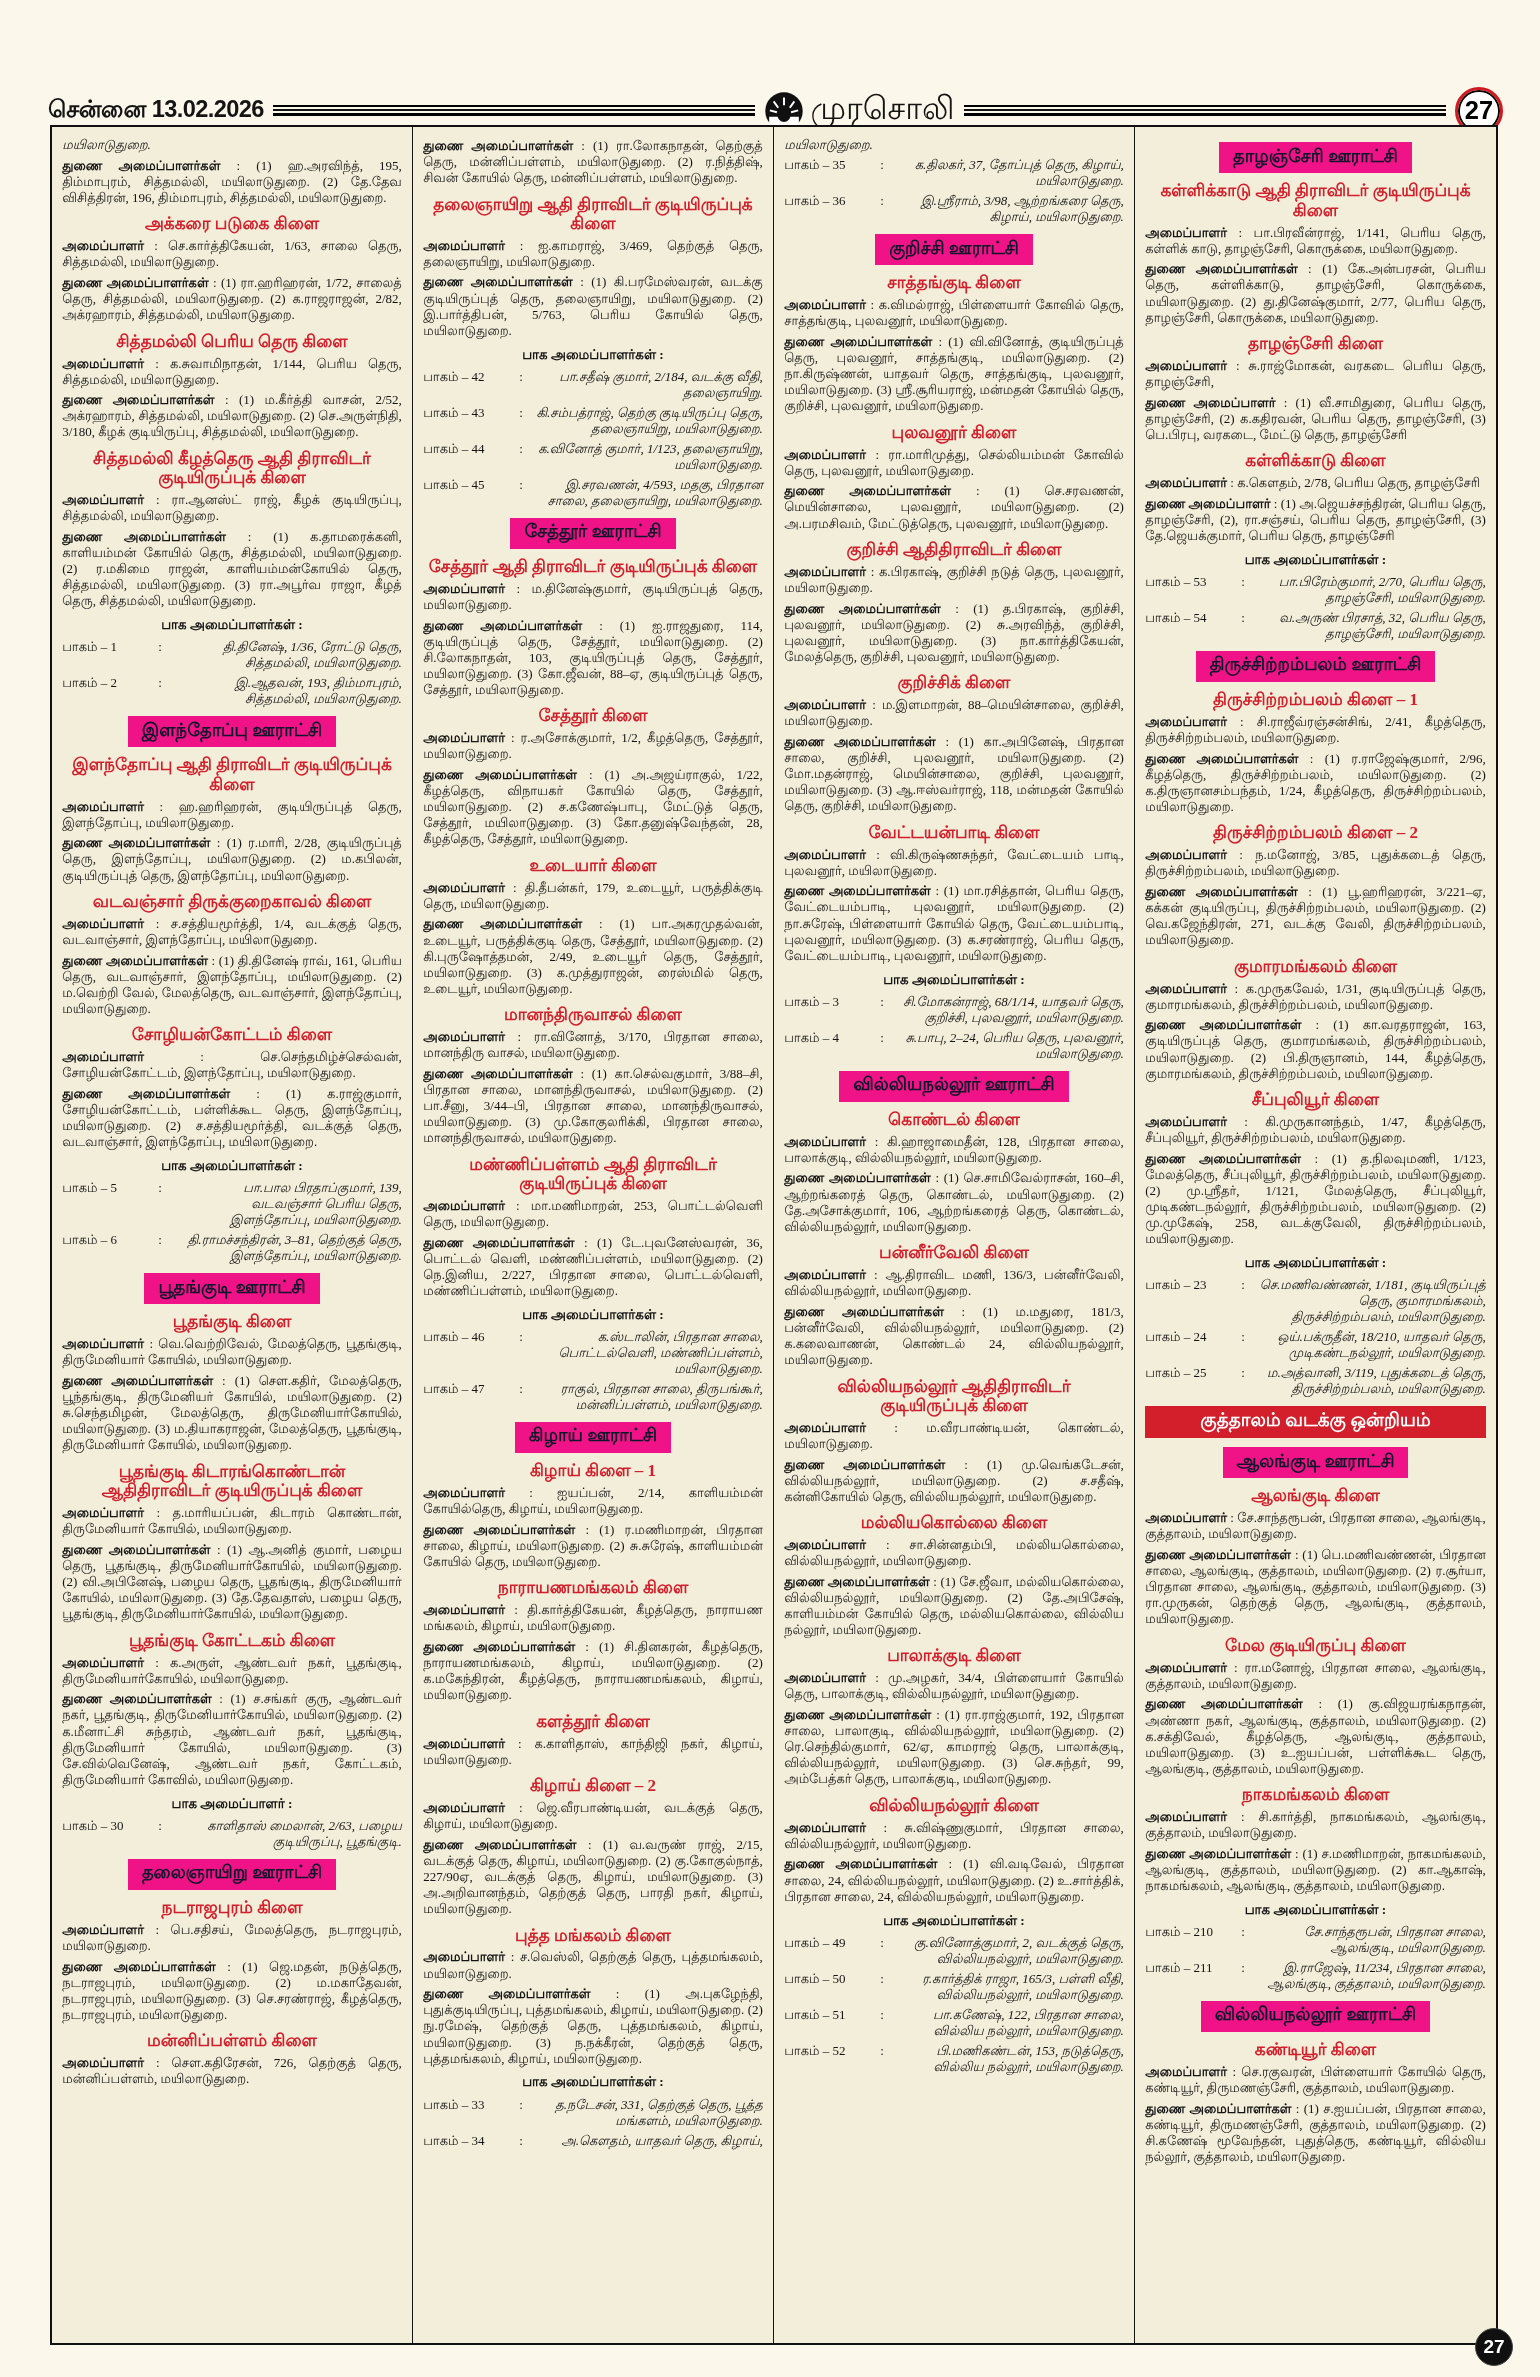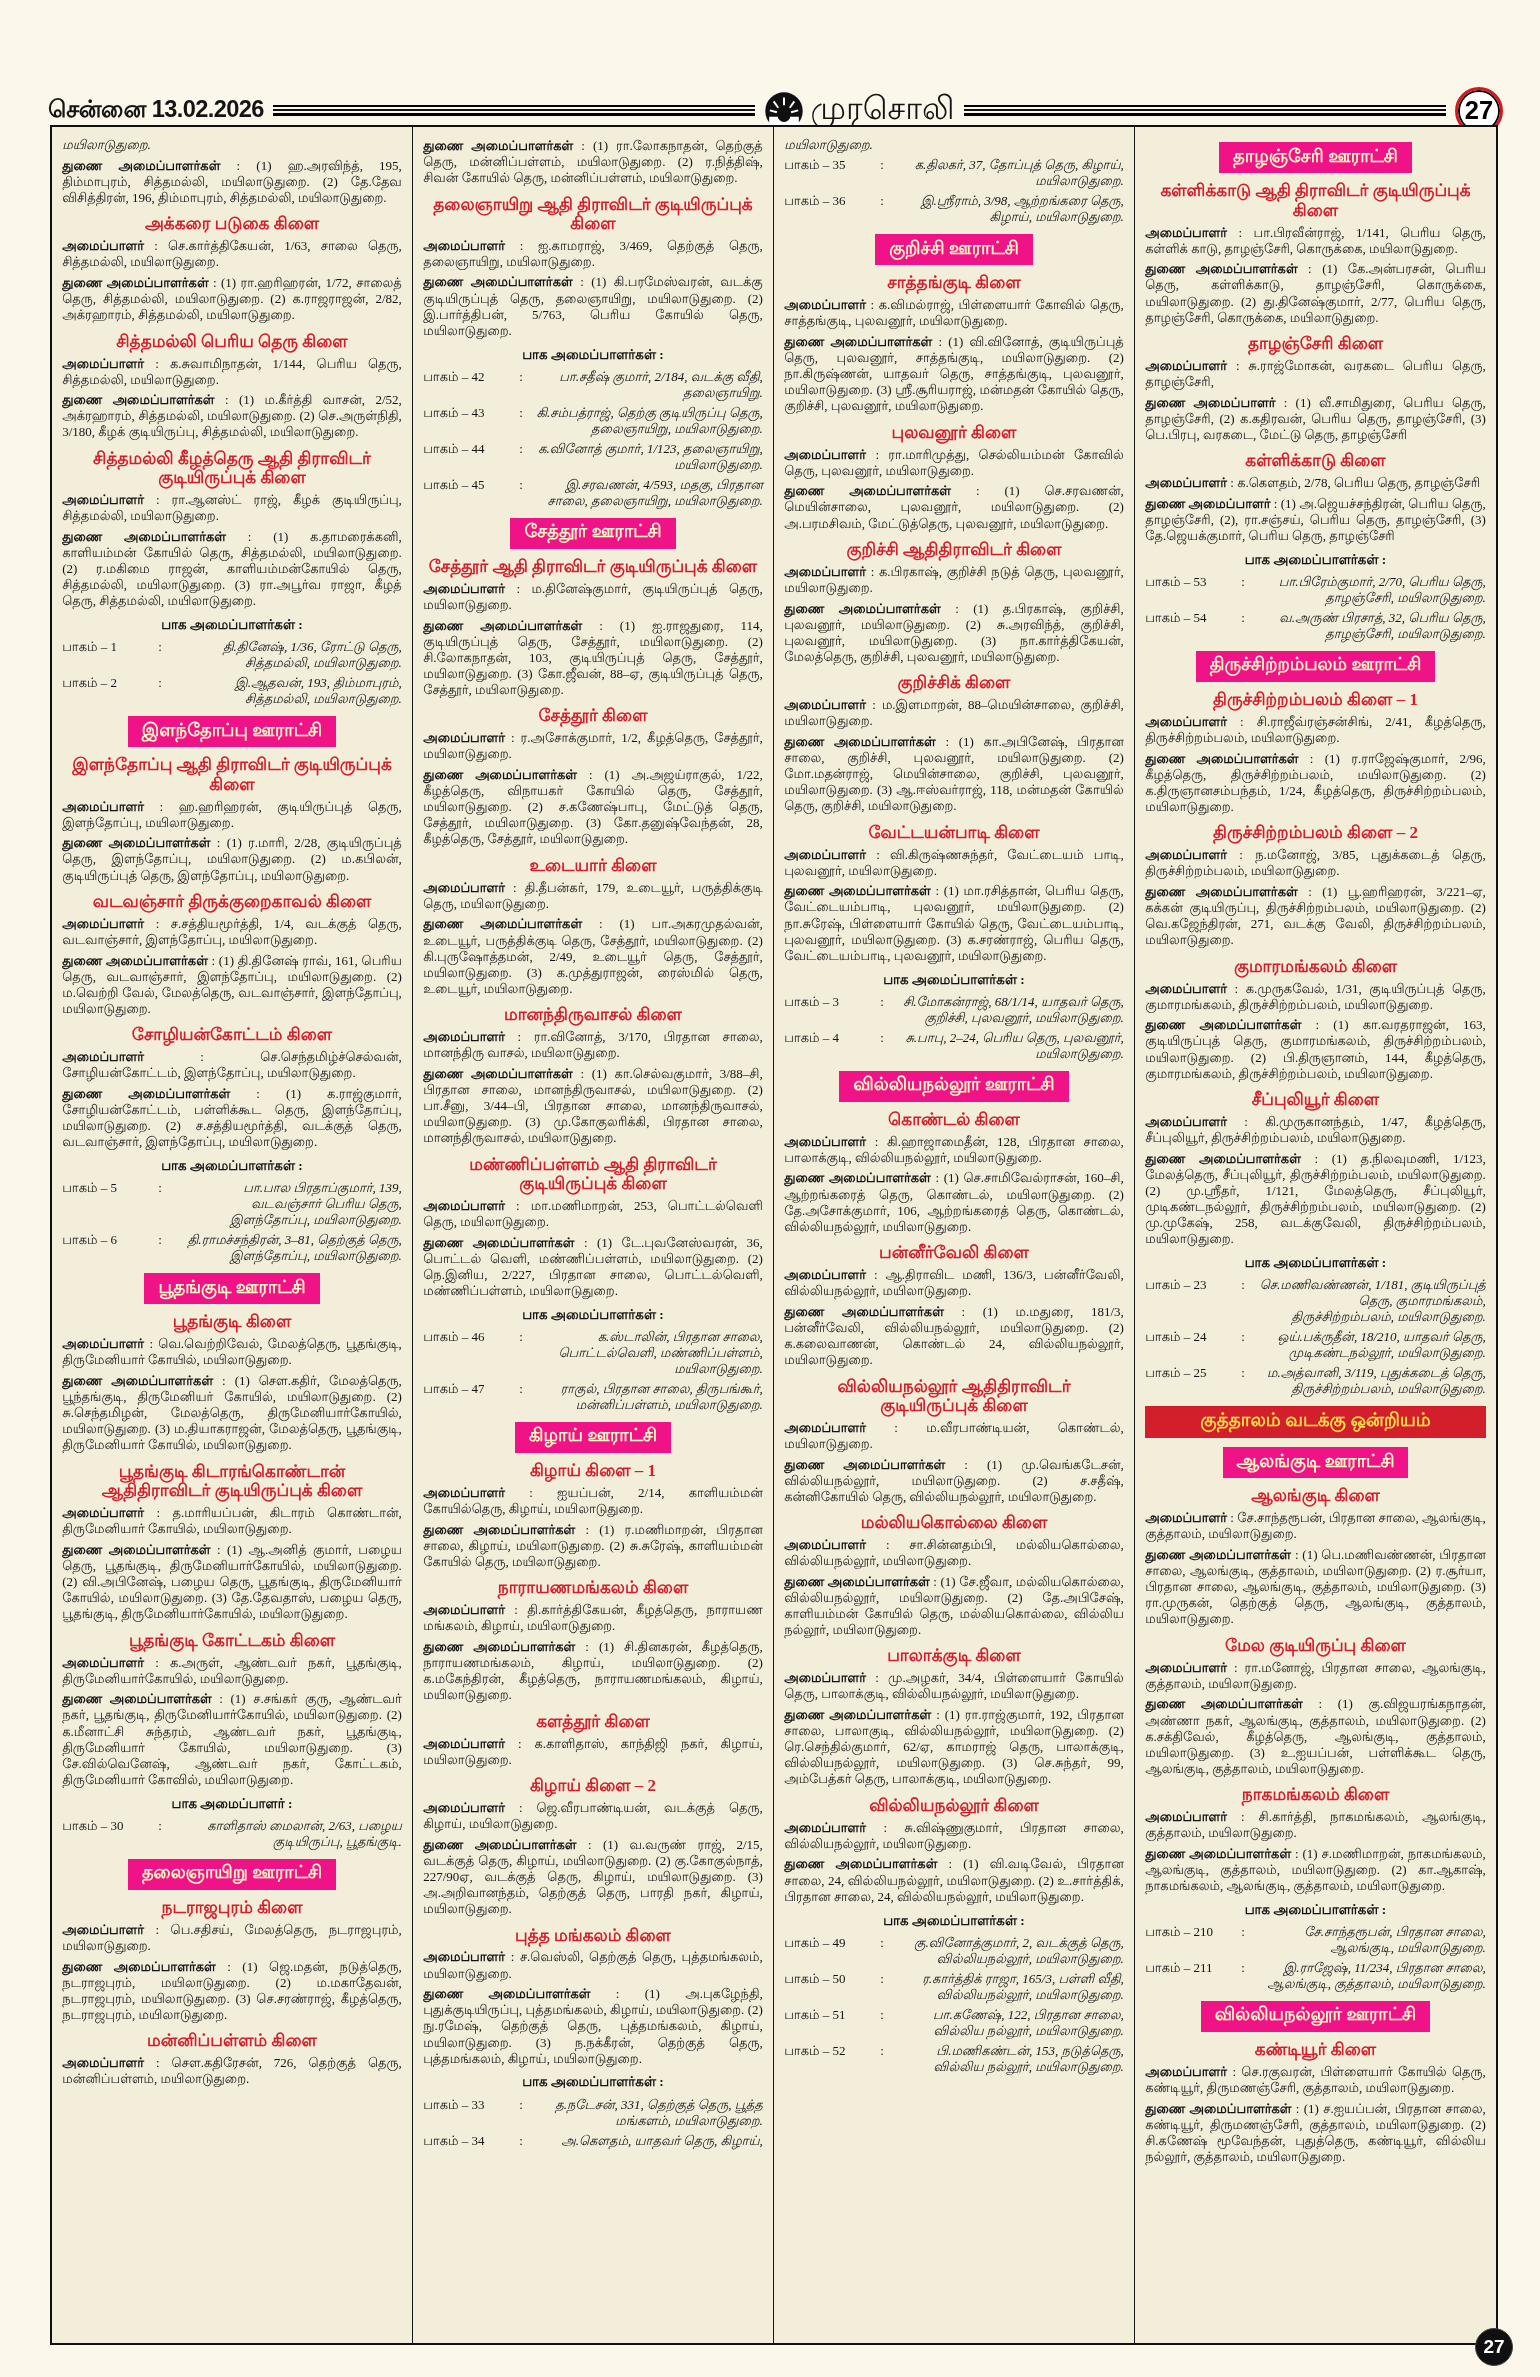--- a/index.html
+++ b/index.html
@@ -11,22 +11,22 @@
   .mh-title{font-weight:normal;font-size:32px;white-space:nowrap;}
   .mh-page{width:42px;height:42px;border-radius:50%;background:#fff;border:3.8px solid #cf1a20;box-shadow:0 0 0 1.9px #000 inset;display:flex;align-items:center;justify-content:center;font-family:"Liberation Sans",sans-serif;font-weight:bold;font-size:25.5px;color:#000;flex:none;}
   .frame{position:absolute;left:50px;top:125px;width:1444px;height:2216px;background:#f3eeda;border:2.6px solid #111;display:grid;grid-template-columns:1fr 1fr 1fr 1fr;overflow:hidden;}
   .col{padding:6.4px 10.2px 5.1px 10.2px;overflow:hidden;border-right:1.3px solid #161616;}
   .col:last-child{border-right:none;}
   .para{font-size:13px;line-height:1.24;text-align:justify;margin:4.5px 0;}
   .para b{font-weight:bold;}
   .cont{font-size:13px;line-height:1.24;margin:3.8px 0;font-style:italic;}
   .red{color:#d31f2b;font-weight:bold;font-size:17px;line-height:1.14;text-align:center;margin:8.3px 2.6px 4.5px 2.6px;}
   .pinkwrap{text-align:center;margin:9px 0 5.1px 0;}
-  .pink{display:inline-block;background:#f01287;color:#fef9c3;font-weight:bold;font-size:18px;padding:3.2px 14px 4.5px 14px;}
-  .redbar{background:#d31f2b;color:#fde047;font-weight:bold;font-size:18.5px;text-align:center;padding:3.8px 0 5.1px 0;margin:9px 0 5.1px 0;}
+  .pink{display:inline-block;background:#f01287;color:#0f172a;font-weight:bold;font-size:18px;padding:3.2px 14px 4.5px 14px;}
+  .redbar{background:#d31f2b;color:#ffffff;font-weight:bold;font-size:18.5px;text-align:center;padding:3.8px 0 5.1px 0;margin:9px 0 5.1px 0;}
   .center-sub{font-weight:bold;font-size:13.4px;text-align:center;margin:7.7px 0 5.1px 0;}
   .part{display:flex;font-size:13px;line-height:1.24;margin:3.8px 0;}
   .part .no{flex:0 0 96px;white-space:nowrap;}
   .part .sep{flex:0 0 14px;}
   .part .val{flex:1;text-align:right;font-style:italic;}
   .corner-page{position:absolute;right:28px;bottom:11.5px;width:36px;height:36px;border-radius:50%;background:#101010;color:#fff;display:flex;align-items:center;justify-content:center;font-family:"Liberation Sans",sans-serif;font-weight:bold;font-size:19px;border:1.9px solid #444;}
   svg{display:block;}
 </style>
 </head>
 <body>

